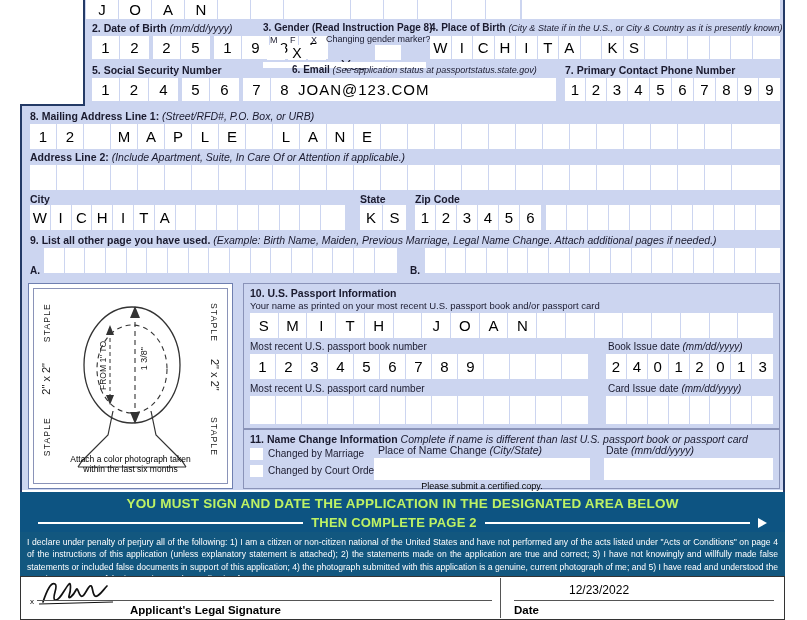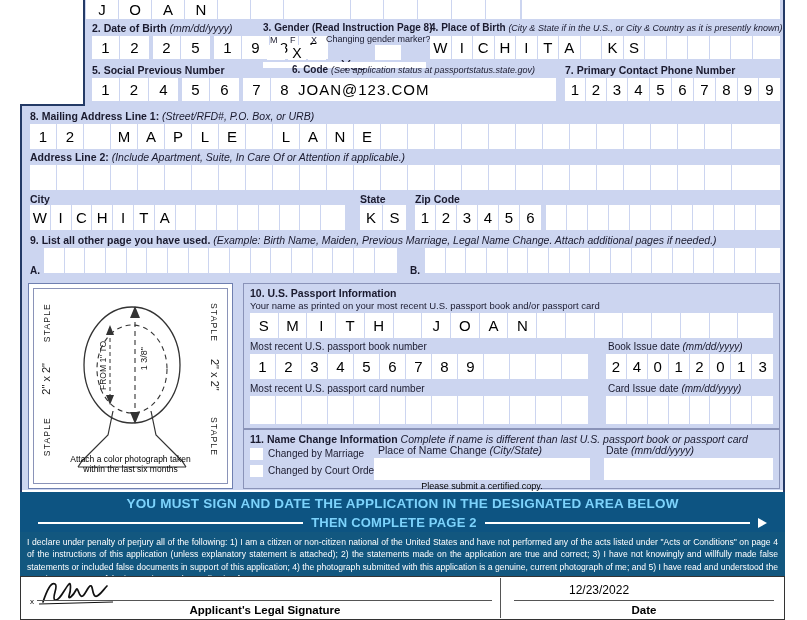--- a/index.html
+++ b/index.html
@@ -43,34 +43,34 @@
   .vline { position:absolute; background:#243a66; }
   .hline { position:absolute; background:#243a66; }
 
   
   .photobox { position:absolute; background:#fff; border:1px solid #6f7fb0; }
   .vtext { position:absolute; font-size:8.5px; letter-spacing:1.2px; color:#222; white-space:nowrap; }
   .vtext.up   { writing-mode: vertical-rl; transform: rotate(180deg); }
   .vtext.down { writing-mode: vertical-rl; }
 
   
-  .banner { position:absolute; background:#0d5482; color:#7dd3fc; }
+  .banner { position:absolute; background:#0d5482; color:#bef264; }
   .banner .l1 { text-align:center; font-size:13.5px; font-weight:bold; letter-spacing:.2px; }
   .banner .l2wrap { display:flex; align-items:center; justify-content:center; gap:8px; }
   .banner .l2 { text-align:center; font-size:13px; font-weight:bold; letter-spacing:.2px; }
   .rule { height:2px; background:#fff; flex:1 1 auto; }
   .arrow { width:0;height:0;border-top:5px solid transparent;border-bottom:5px solid transparent;border-left:9px solid #fff; }
 
   .declare { position:absolute; background:#12577f; color:#fff;
              font-size:8.6px; line-height:1.45; text-align:justify; padding:4px 7px 2px 7px; }
 
   
   .sigarea { position:absolute; background:#fff; border:1px solid #333; }
   .sigline { position:absolute; border-bottom:1px solid #555; }
-  .sigcap { position:absolute; font-size:11.5px; font-weight:bold; text-align:center; }
+  .sigcap { position:absolute; font-size:11.5px; font-weight:bold; }
   .xmark { position:absolute; font-size:8px; }
   .datetxt { position:absolute; font-size:12px; }
 
   
   .cbox { position:absolute; background:#fff; }
   .cbox.chk { font-size:14px; display:flex; align-items:center; justify-content:center; }
 </style>
 </head>
 <body>
 
@@ -161,41 +161,41 @@
     <i style="width:22px"></i>
     <i style="width:22px"></i>
     <i style="width:22px"></i>
     <i style="width:22px"></i>
     <i style="width:22px"></i>
     <i style="width:28px"></i>
   </div>
 
   <div class="lbl" style="position:absolute;left:92px;top:64px;">
     <span>5.</span>
-    <span>Social Previous Number</span>
+    <span>Social Security Number</span>
   </div>
   <div class="comb" style="left:92px;top:78px;width:86px;height:23px;">
     <i style="width:28px">1</i>
     <i style="width:29px">2</i>
     <i style="width:29px">4</i>
   </div>
   <div class="comb" style="left:182px;top:78px;width:57px;height:23px;">
     <i style="width:28px">5</i>
     <i style="width:29px">6</i>
   </div>
   <div class="comb" style="left:243px;top:78px;width:114px;height:23px;">
     <i style="width:28px">7</i>
     <i style="width:28px">8</i>
     <i style="width:29px">9</i>
     <i style="width:29px">9</i>
   </div>
 
   <div class="lbl" style="position:absolute;left:292px;top:64px;font-size:10px;">
     <span>6.</span>
-    <span>Code</span>
+    <span>Email</span>
     <span class="it" style="font-size:9px">(See application status at passportstatus.state.gov)</span>
   </div>
   <div class="freebox" style="left:292px;top:78px;width:264px;height:23px;">
     <span class="txt">JOAN@123.COM</span>
   </div>
 
   <div class="lbl" style="position:absolute;left:565px;top:64px;">
     <span>7.</span>
     <span>Primary Contact Phone Number</span>
   </div>

